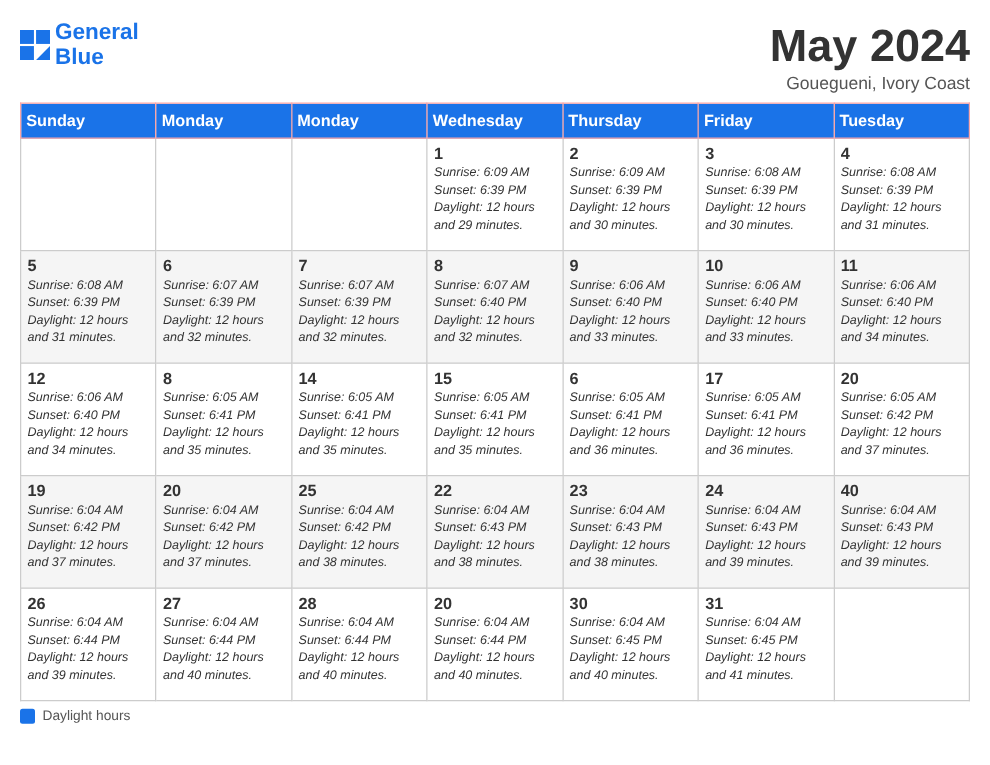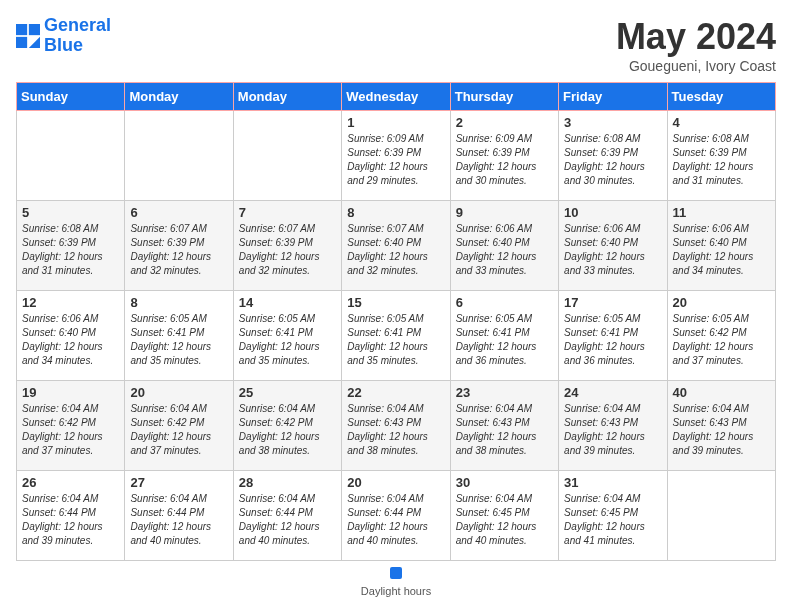--- a/index.html
+++ b/index.html
@@ -86,21 +86,20 @@
       color: #333;
       font-style: italic;
     }
     .footer {
       margin-top: 6px;
       font-size: 11px;
       color: #555;
       display: flex;
       gap: 6px;
       align-items: center;
-      flex-direction: column;
     }
     .footer-dot {
       width: 12px;
       height: 12px;
       background: #1a73e8;
       border-radius: 2px;
       display: inline-block;
     }
   </style>
 </head>

